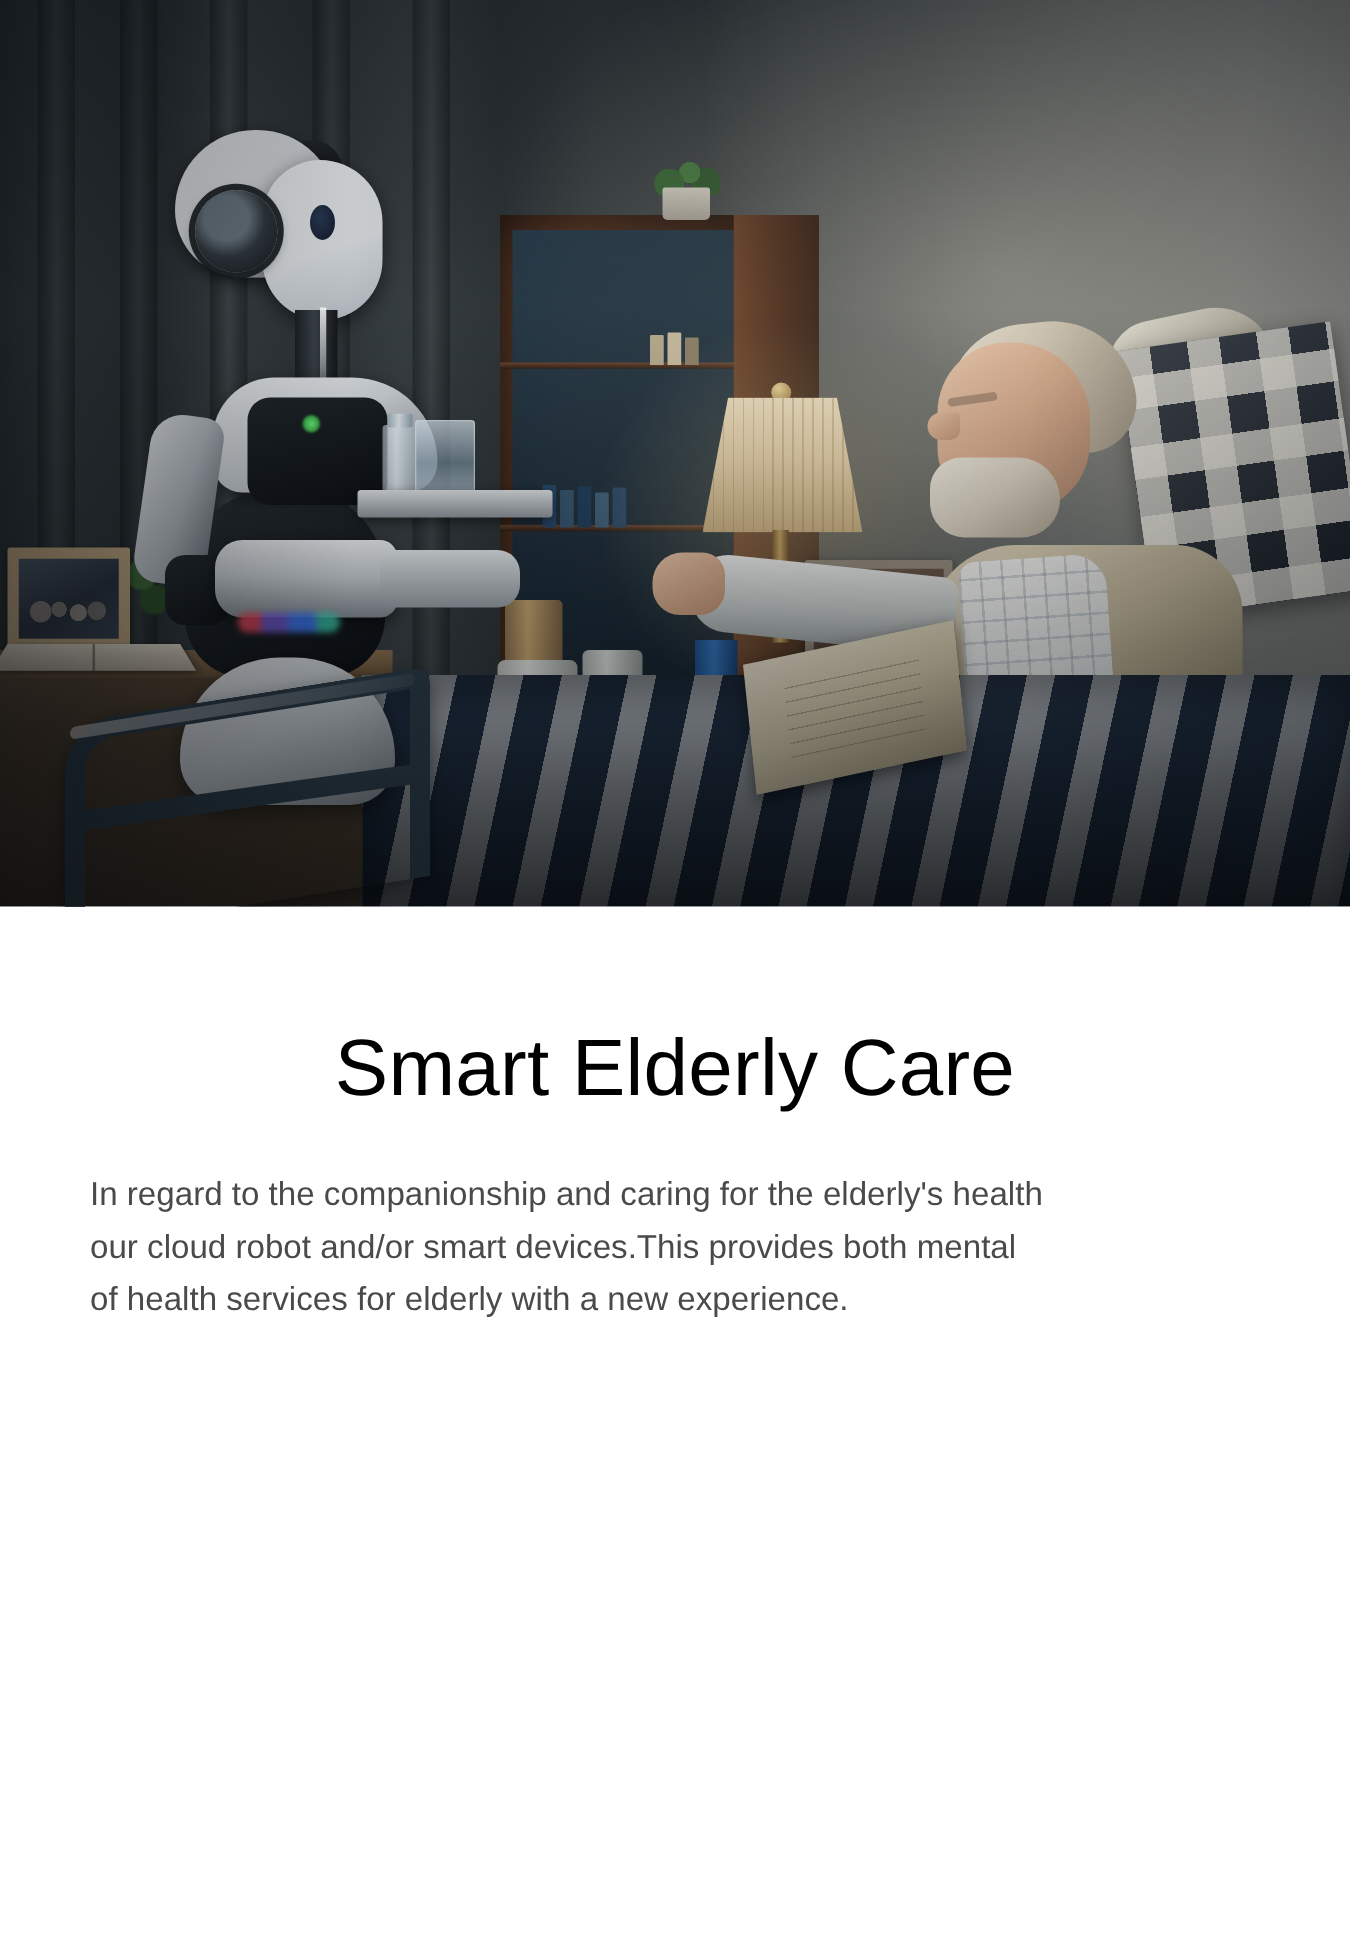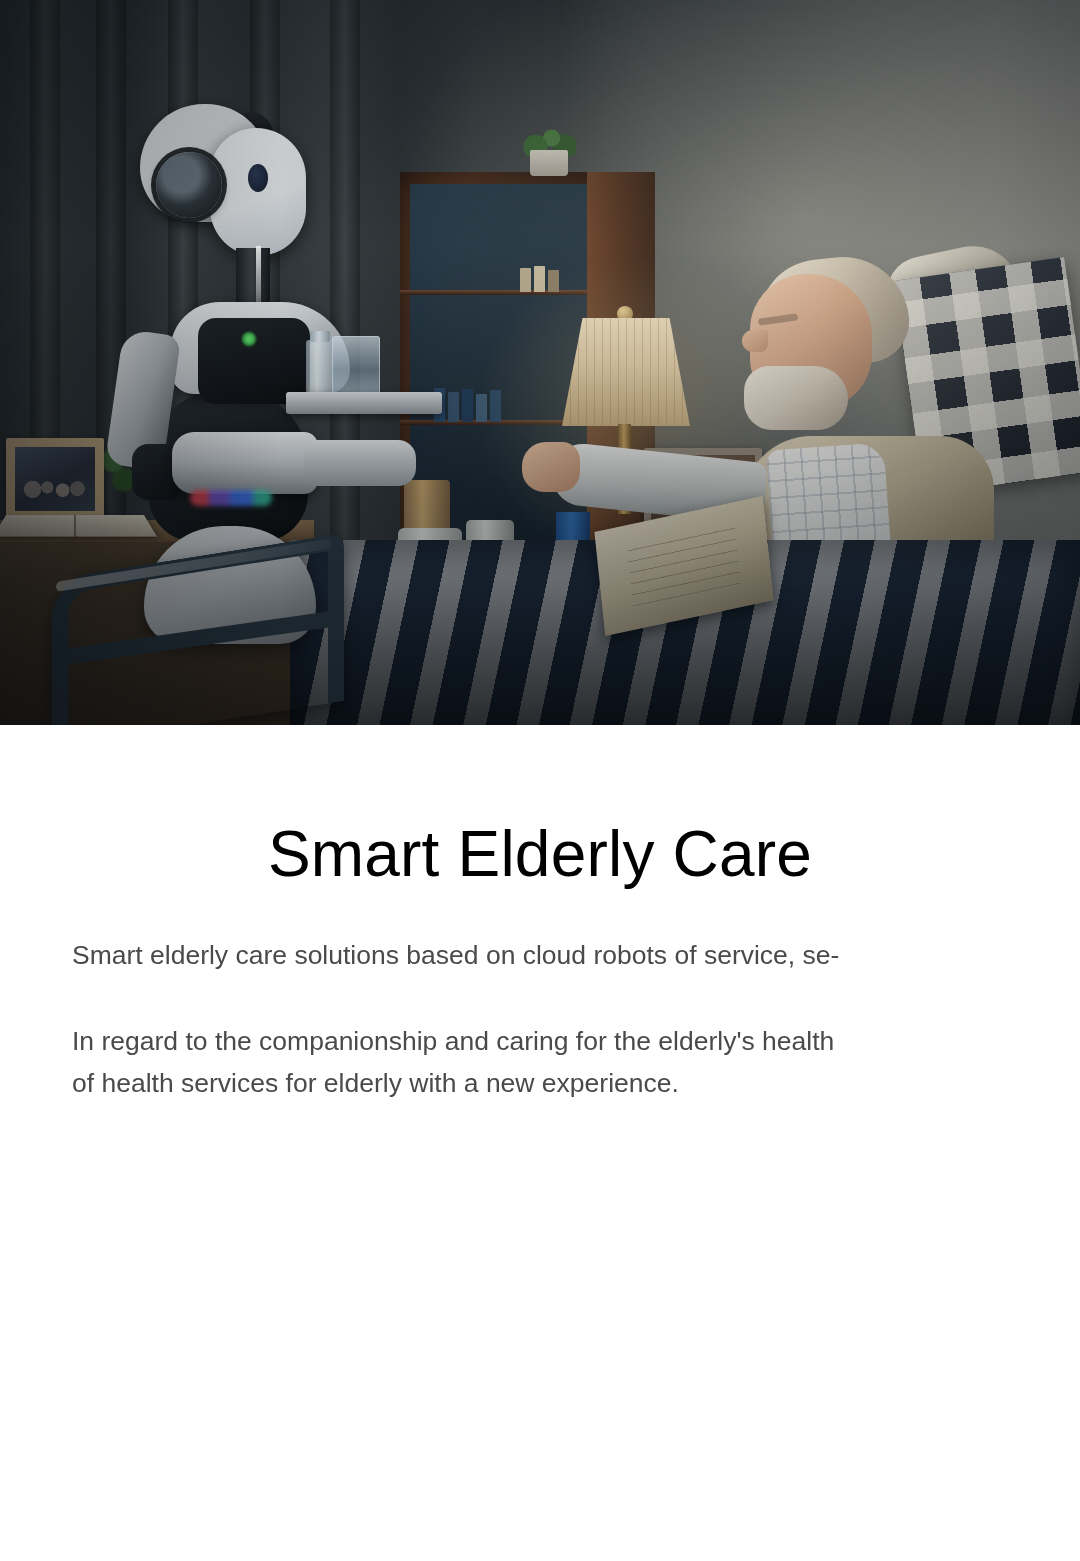--- a/index.html
+++ b/index.html
@@ -568,21 +568,21 @@
 
   </div>
   <div class="hero-grade"></div>
 </section>
 
 <main class="content">
 
   <h1 class="page-title">Smart Elderly Care</h1>
 
   <p class="para first">
-    <span class="ln">Smart elderly care solutions based on cloud robots of service, se-</span>
   </p>
 
   <p class="para second">
     <span class="ln">In regard to the companionship and caring for the elderly's health</span>
+    <span class="ln">our cloud robot and/or smart devices.This provides both mental</span>
     <span class="ln">of health services for elderly with a new experience.</span>
   </p>
 
 </main>
 
 </body></html>

